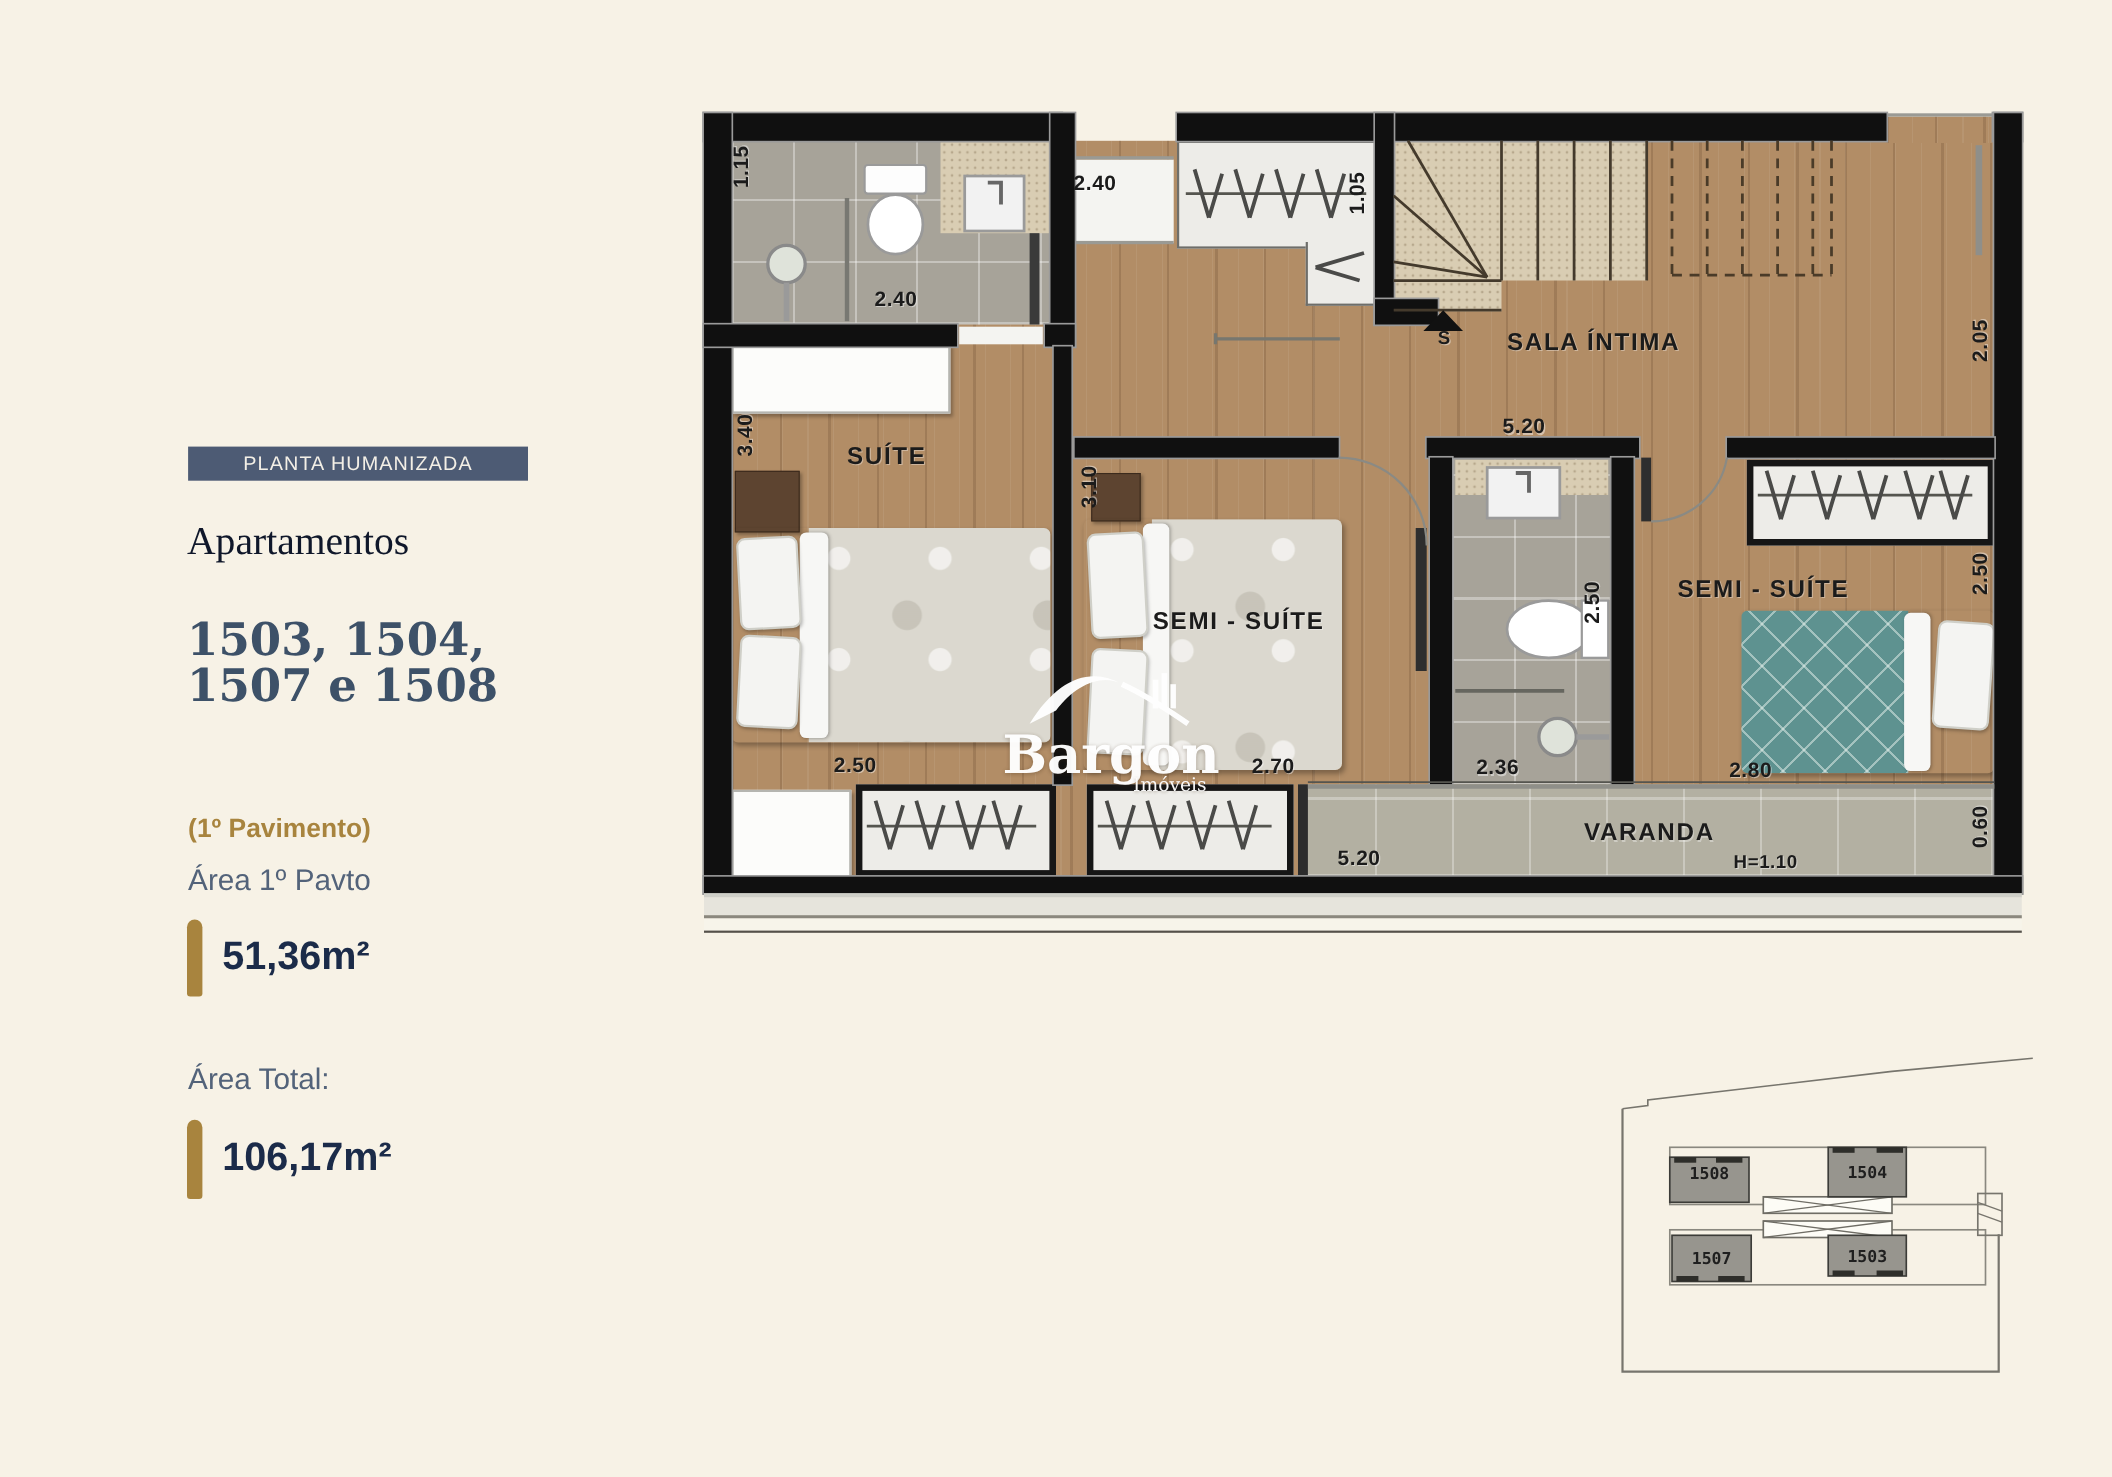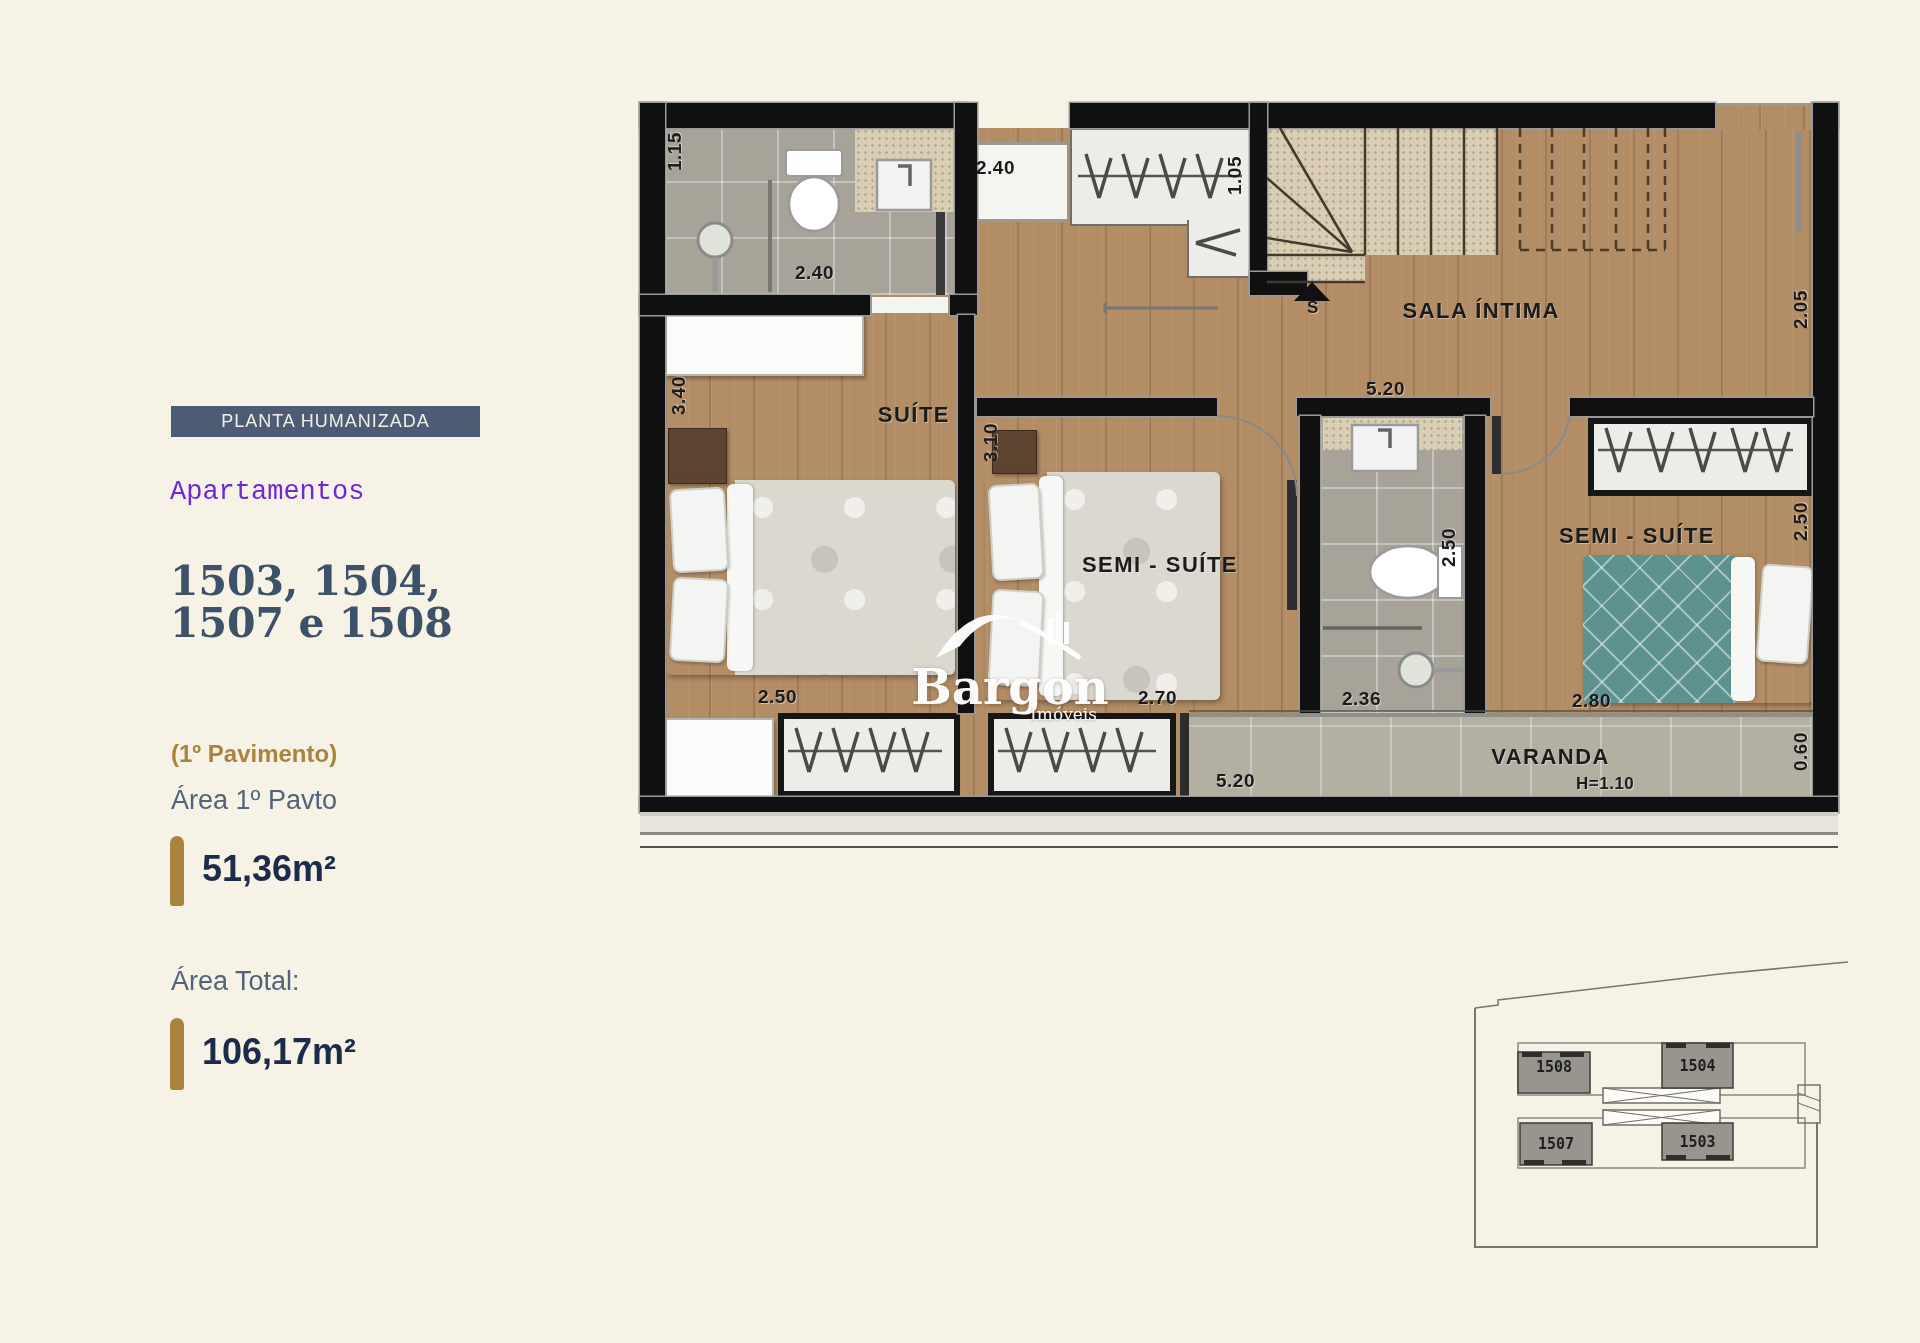--- a/index.html
+++ b/index.html
@@ -2,22 +2,22 @@
 <html><head>
 <meta charset="utf-8">
 <style>
   html,body{margin:0;padding:0;}
   body{width:1920px;height:1343px;background:#f7f2e6;font-family:"Liberation Sans",sans-serif;overflow:hidden;}
   .page{position:relative;width:1920px;height:1343px;background:#f7f2e6;}
   .abs{position:absolute;}
   
   .badge{position:absolute;left:171px;top:406px;width:309px;height:31px;background:#4d5b74;color:#f3efe6;
          font-size:18px;letter-spacing:1px;display:flex;align-items:center;justify-content:center;}
-  .title{position:absolute;left:170px;top:470px;font-family:Liberation Mono, monospace;
-         font-size:27px;line-height:45px;color:#6d28d9;}
+  .title{position:absolute;left:170px;top:470px;font-family:Liberation Serif, serif;
+         font-size:36px;line-height:45px;color:#0f172a;}
   .units{position:absolute;left:170px;top:560px;font-family:"DejaVu Serif","Liberation Serif",serif;
          font-weight:bold;font-size:41px;line-height:42px;color:#3d5168;}
   .floornote{position:absolute;left:171px;top:740px;font-weight:bold;font-size:24px;color:#a8843e;}
   .arealabel{position:absolute;left:171px;font-size:27px;color:#53637a;}
   .goldbar{position:absolute;left:170px;width:14px;background:#a8843e;border-radius:7px 7px 3px 3px;}
   .areavalue{position:absolute;left:202px;font-weight:bold;font-size:36px;color:#1b2b49;}
   
   .plan{position:absolute;left:640px;top:100px;width:1198px;height:748px;}
   .wood{background-color:#b28d66;background-image:
         repeating-linear-gradient(90deg,rgba(92,62,38,.22) 0 2px,rgba(0,0,0,0) 2px 44px),
@@ -42,21 +42,21 @@
         background-size:92px 92px,128px 128px;}
   .duvet-teal{background-color:#5e9290;background-image:
         repeating-linear-gradient(45deg,rgba(232,242,237,.5) 0 2px,rgba(0,0,0,0) 2px 27px),
         repeating-linear-gradient(-45deg,rgba(232,242,237,.5) 0 2px,rgba(0,0,0,0) 2px 27px);}
   .pillow{position:absolute;background:#f4f4f2;border:2px solid #cfcfc8;border-radius:8px;box-shadow:1px 2px 3px rgba(0,0,0,.25);}
   .fold{position:absolute;background:#f7f7f5;border-radius:6px;box-shadow:1px 0 3px rgba(0,0,0,.25);}
   .dim{position:absolute;font-weight:bold;font-size:19px;color:#1b1b1b;letter-spacing:.5px;
        text-shadow:1px 1px 0 rgba(255,255,255,.45);}
   .vdim{writing-mode:vertical-rl;transform:rotate(180deg);}
   .room-label{position:absolute;font-weight:bold;font-size:22px;color:#1b1b1b;letter-spacing:1.5px;
-       text-align:right;text-shadow:1px 1px 0 rgba(255,255,255,.35);}
+       text-align:left;text-shadow:1px 1px 0 rgba(255,255,255,.35);}
   .thinline{position:absolute;background:#9a9a94;}
   
   .logo{position:absolute;left:255px;top:500px;width:230px;color:#fff;opacity:.97;display:flex;flex-direction:column;align-items:center;}
   .logo-name{font-family:"DejaVu Serif","Liberation Serif",serif;font-weight:bold;font-size:48px;line-height:46px;text-shadow:0 1px 4px rgba(60,40,20,.35);}
   .logo-tag{font-family:"DejaVu Serif","Liberation Serif",serif;font-size:17px;align-self:flex-end;margin:-6px 28px 0 0;text-shadow:0 1px 3px rgba(60,40,20,.35);}
   
   .keyplan{position:absolute;left:1390px;top:960px;width:460px;height:300px;}
   .kp-unit{position:absolute;display:flex;align-items:center;justify-content:center;
        font-family:"DejaVu Sans Mono","Liberation Mono",monospace;font-weight:bold;font-size:15px;color:#1f1f1f;}
 </style>

